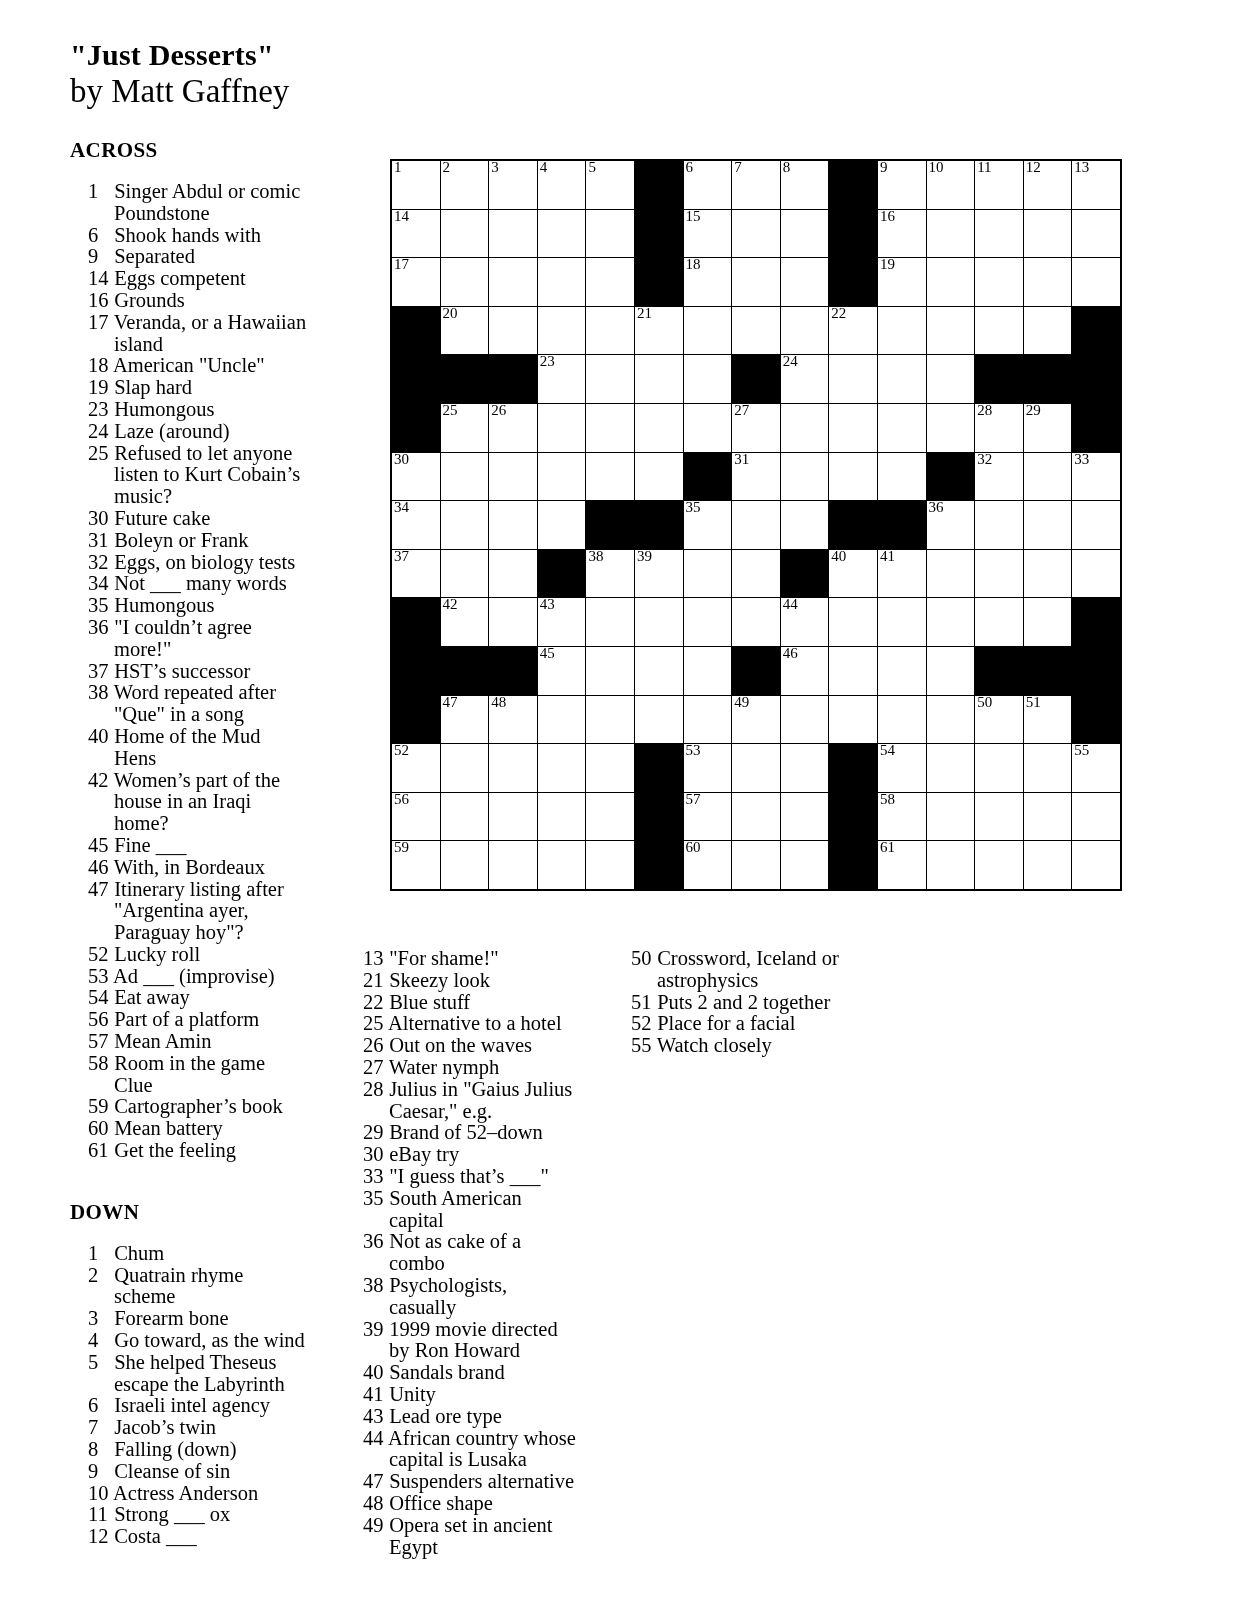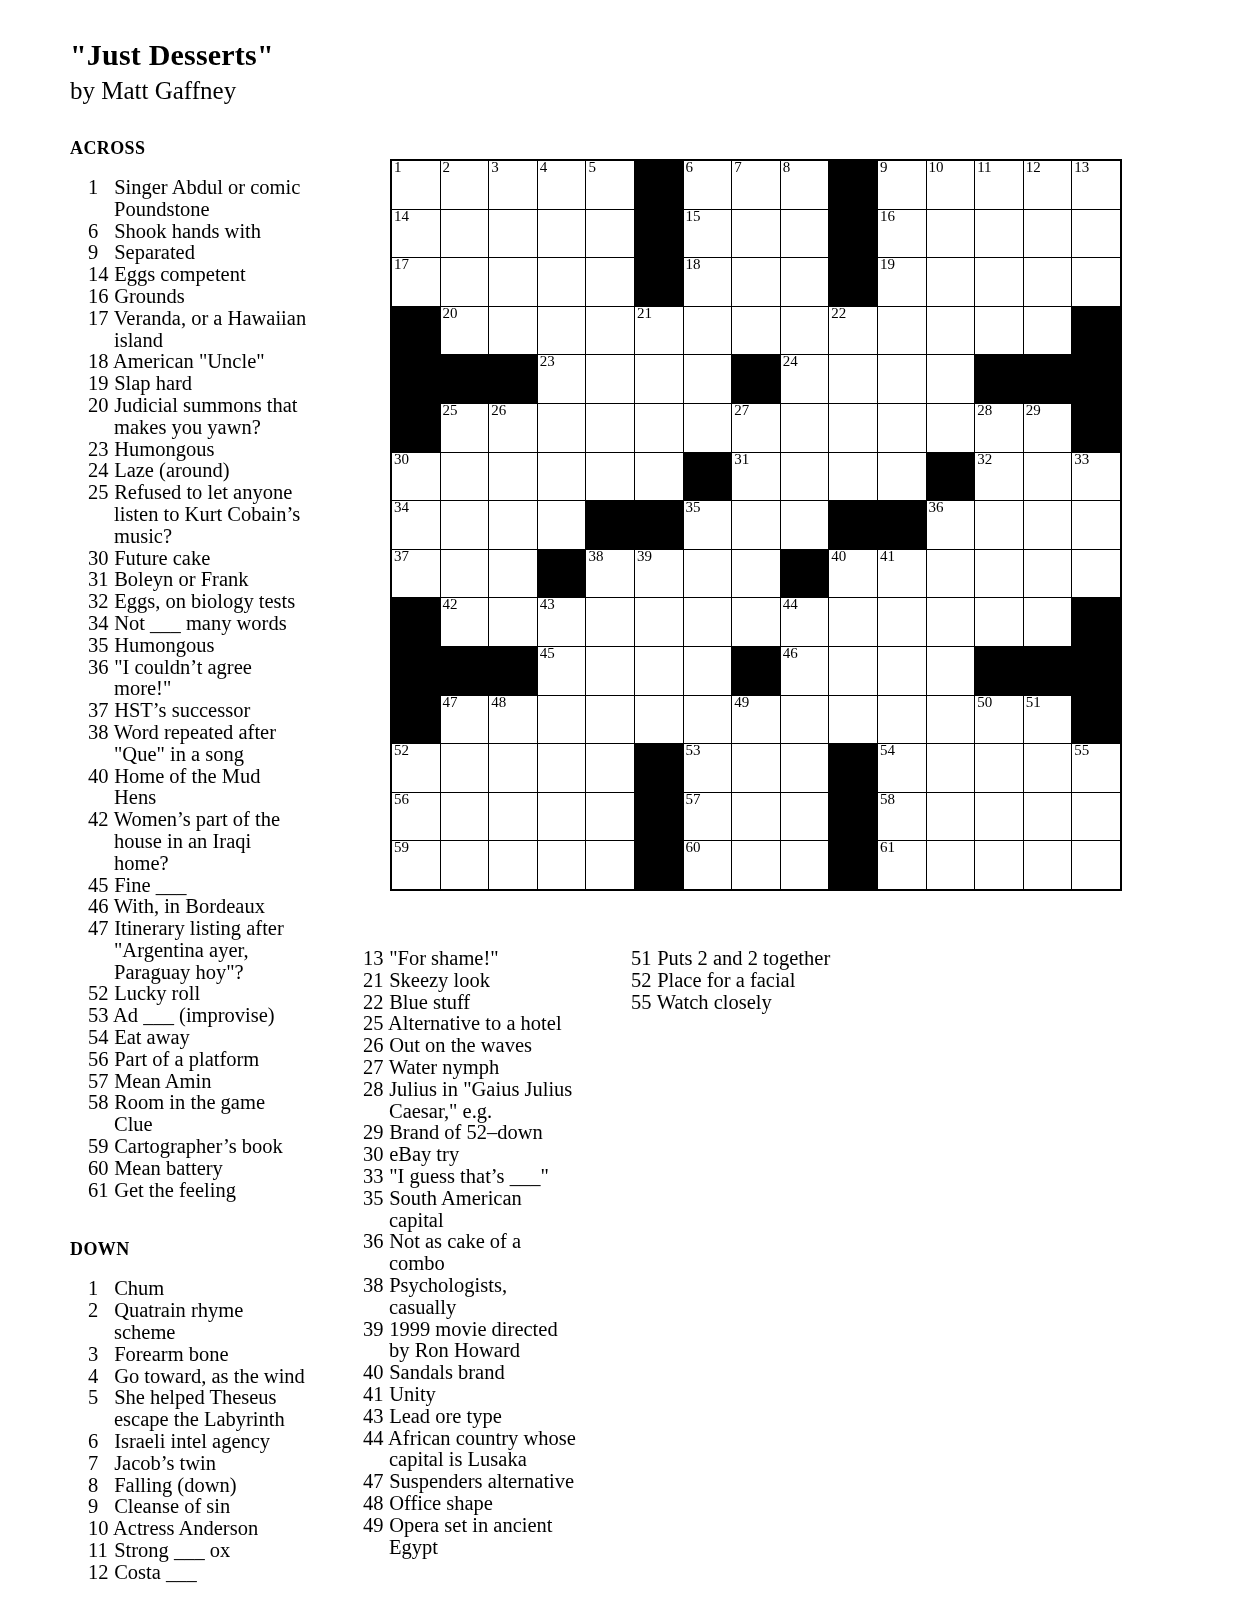--- a/index.html
+++ b/index.html
@@ -30,29 +30,29 @@
     top: 38px;
   }
   .puzzle-title {
     font-size: 30px;
     font-weight: bold;
     line-height: 34px;
     margin: 0;
     letter-spacing: 0.2px;
   }
   .puzzle-author {
-    font-size: 25px;
+    font-size: 33px;
     font-weight: normal;
     line-height: 30px;
     margin: 4px 0 0 0;
   }
 
   
   .clue-section-head {
-    font-size: 18px;
+    font-size: 21px;
     font-weight: bold;
     letter-spacing: 0.4px;
     margin: 0 0 1px 0;
   }
   .clue-list {
     list-style: none;
     margin: 18px;
     padding: 0;
   }
   .clue {
@@ -146,21 +146,20 @@
     <div class="clue-section-head">ACROSS</div>
     <ul class="clue-list" id="across-list">
         <li class="clue"><span class="cnum">1</span><span> Singer Abdul or comic Poundstone</span></li>
         <li class="clue"><span class="cnum">6</span><span> Shook hands with</span></li>
         <li class="clue"><span class="cnum">9</span><span> Separated</span></li>
         <li class="clue"><span class="cnum">14</span><span> Eggs competent</span></li>
         <li class="clue"><span class="cnum">16</span><span> Grounds</span></li>
         <li class="clue"><span class="cnum">17</span><span> Veranda, or a Hawaiian island</span></li>
         <li class="clue"><span class="cnum">18</span><span> American "Uncle"</span></li>
         <li class="clue"><span class="cnum">19</span><span> Slap hard</span></li>
-        <li class="clue"><span class="cnum">20</span><span> Judicial summons that makes you yawn?</span></li>
         <li class="clue"><span class="cnum">23</span><span> Humongous</span></li>
         <li class="clue"><span class="cnum">24</span><span> Laze (around)</span></li>
         <li class="clue"><span class="cnum">25</span><span> Refused to let anyone listen to Kurt Cobain’s music?</span></li>
         <li class="clue"><span class="cnum">30</span><span> Future cake</span></li>
         <li class="clue"><span class="cnum">31</span><span> Boleyn or Frank</span></li>
         <li class="clue"><span class="cnum">32</span><span> Eggs, on biology tests</span></li>
         <li class="clue"><span class="cnum">34</span><span> Not ___ many words</span></li>
         <li class="clue"><span class="cnum">35</span><span> Humongous</span></li>
         <li class="clue"><span class="cnum">36</span><span> "I couldn’t agree more!"</span></li>
         <li class="clue"><span class="cnum">37</span><span> HST’s successor</span></li>
@@ -219,20 +218,21 @@
         <li class="clue"><span class="cnum">43</span><span> Lead ore type</span></li>
         <li class="clue"><span class="cnum">44</span><span> African country whose capital is Lusaka</span></li>
         <li class="clue"><span class="cnum">47</span><span> Suspenders alternative</span></li>
         <li class="clue"><span class="cnum">48</span><span> Office shape</span></li>
         <li class="clue"><span class="cnum">49</span><span> Opera set in ancient Egypt</span></li>
       </ul>
   </div>
 
   <div id="col-right">
     <ul class="clue-list" id="down-list-3">
+        <li class="clue"><span class="cnum">50</span><span> Crossword, Iceland or astrophysics</span></li>
         <li class="clue"><span class="cnum">51</span><span> Puts 2 and 2 together</span></li>
         <li class="clue"><span class="cnum">52</span><span> Place for a facial</span></li>
         <li class="clue"><span class="cnum">55</span><span> Watch closely</span></li>
       </ul>
   </div>
 
   <div id="grid-wrap">
     <table class="xw" id="xw-grid">
       <tbody id="xw-body">
           <tr>

